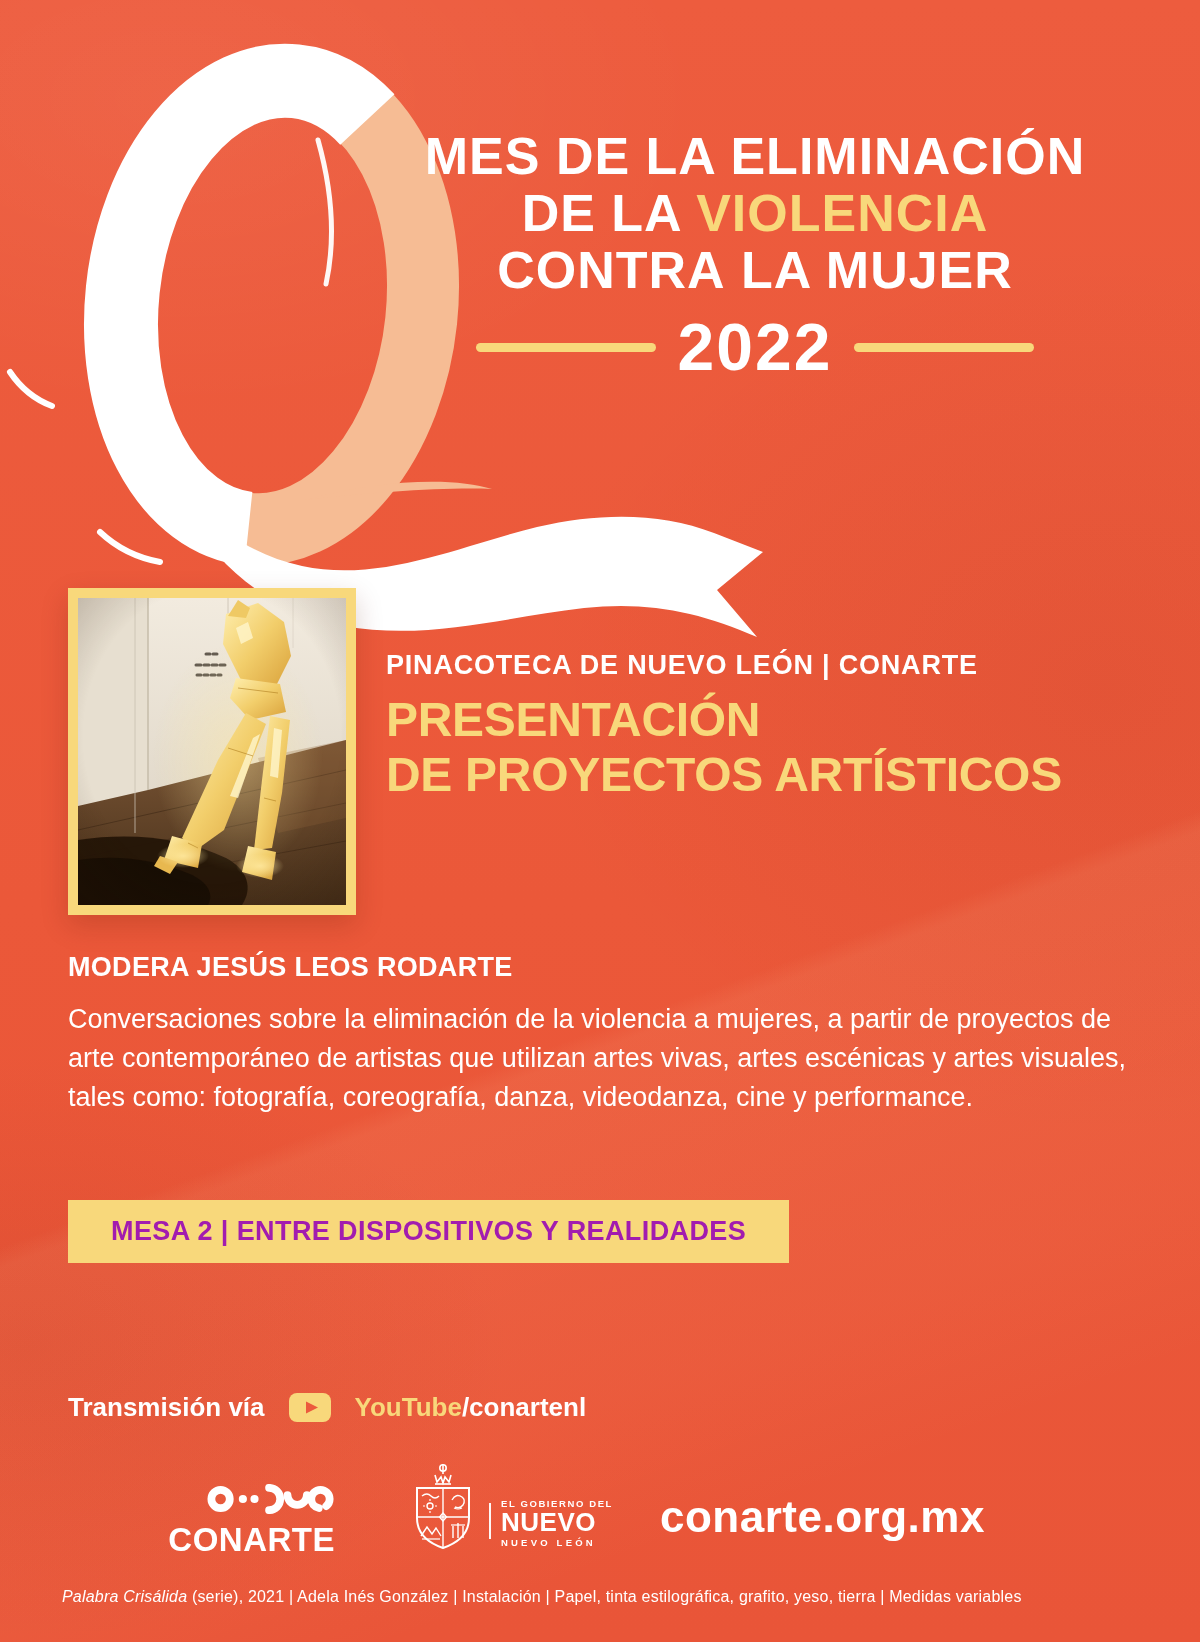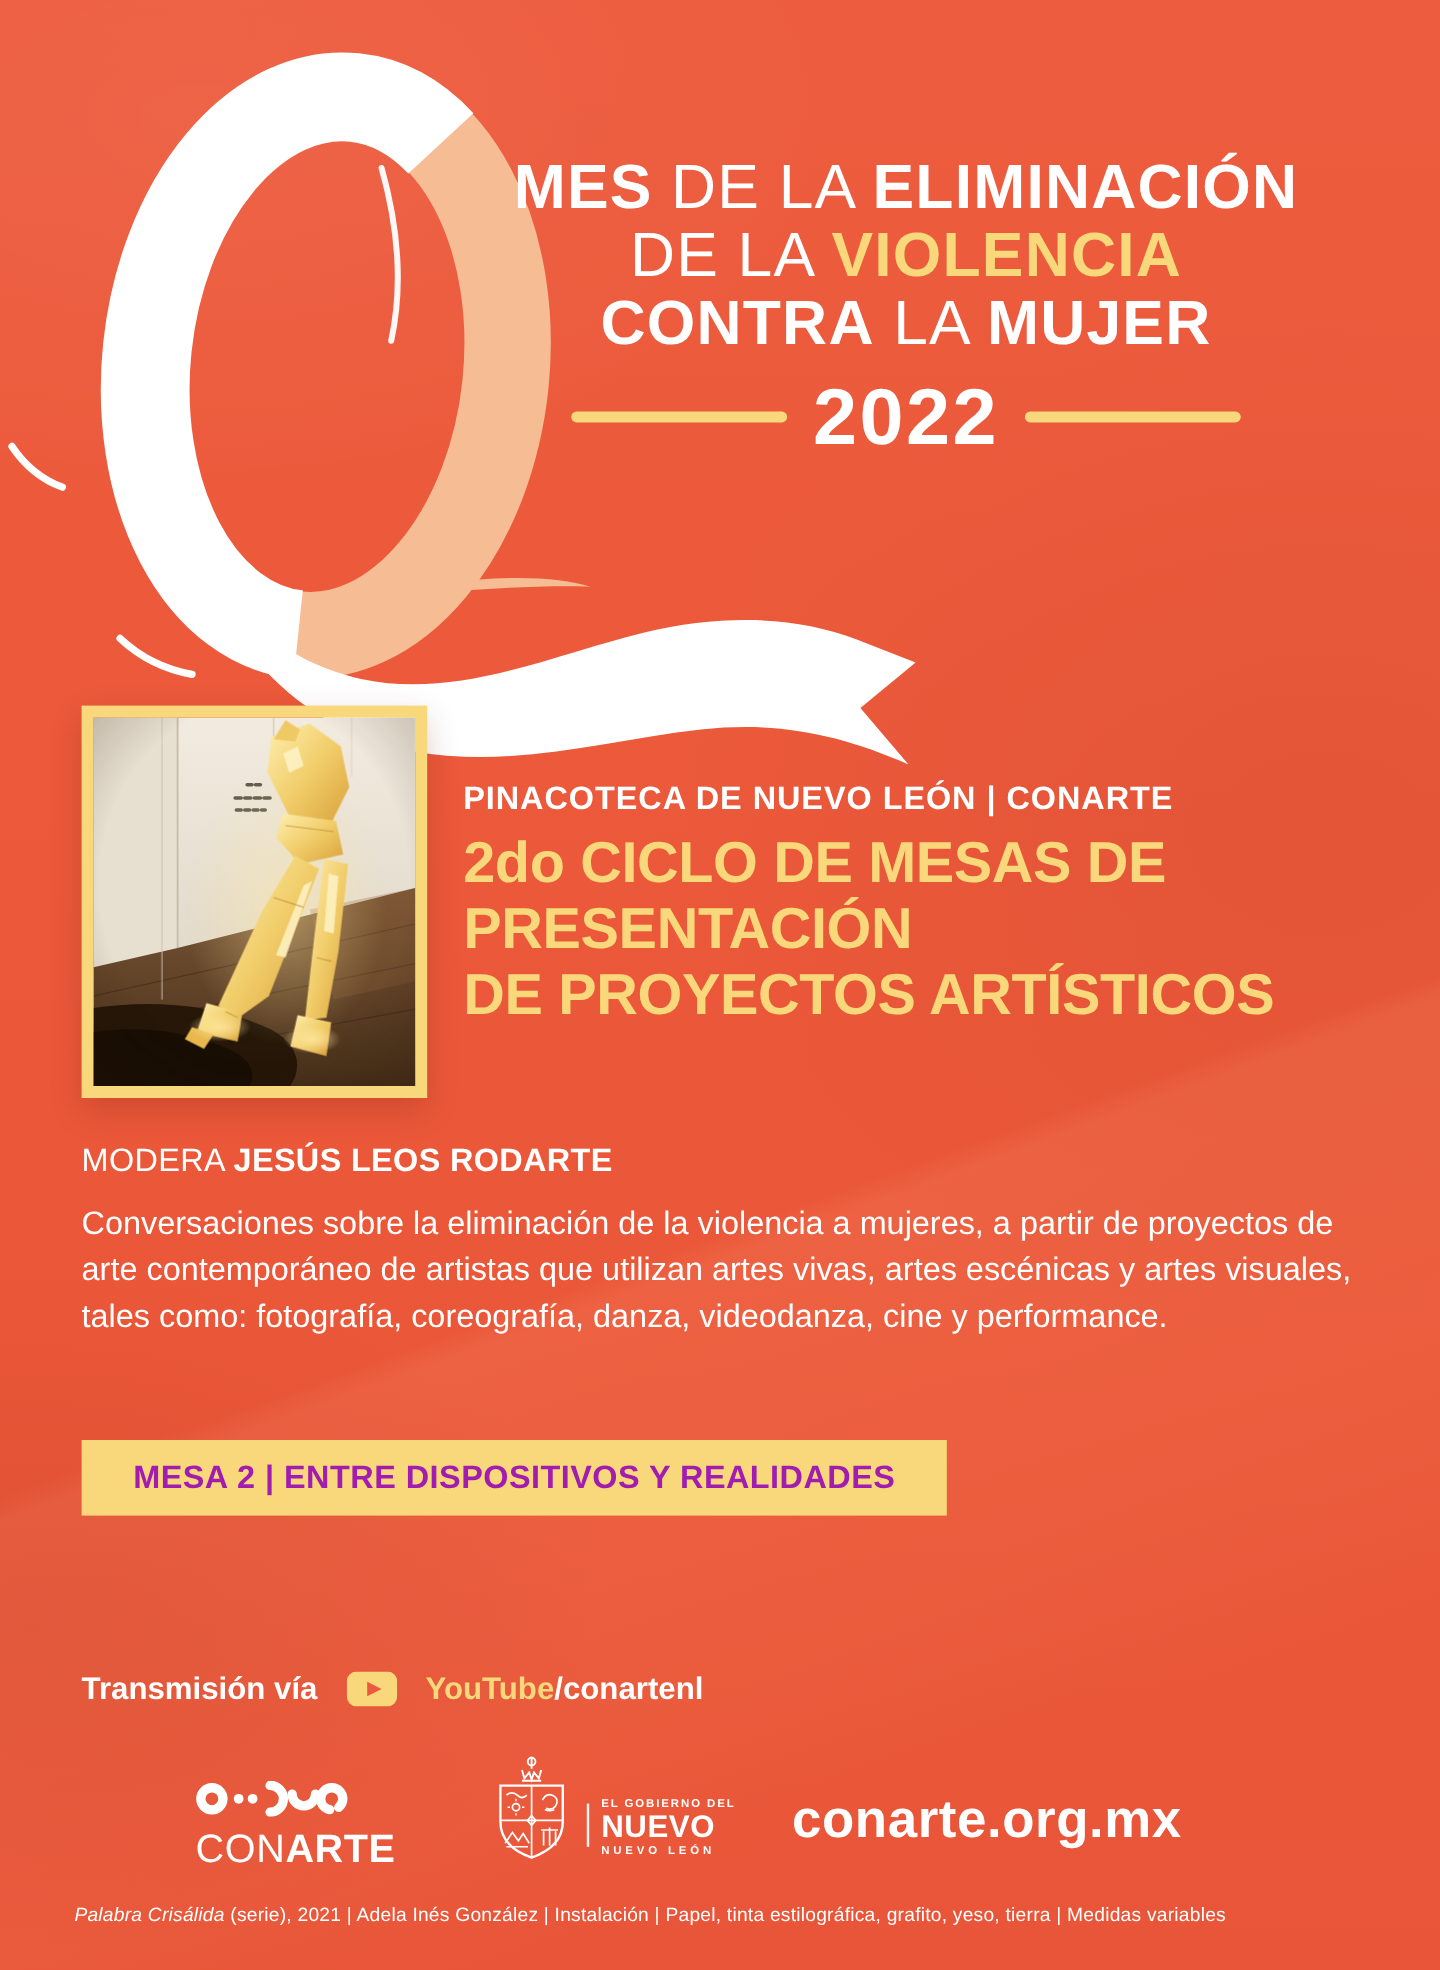--- a/index.html
+++ b/index.html
@@ -7,21 +7,21 @@
     position:relative;width:1200px;height:1642px;overflow:hidden;
     background:linear-gradient(180deg,#ED5C3E 0%,#EB5839 55%,#E95538 100%);
     font-family:"Liberation Sans","DejaVu Sans",sans-serif;color:#FFFFFF;
   }
   .tex{position:absolute;inset:0;pointer-events:none;}
   .tex1{background:radial-gradient(ellipse 900px 520px at 14% 6%, rgba(255,255,255,.05), transparent 60%);}
   .tex2{background:radial-gradient(ellipse 820px 640px at 92% 42%, rgba(120,20,8,.07), transparent 70%);}
   .tex3{background:linear-gradient(160deg, transparent 60%, rgba(255,190,150,.10) 61%, rgba(255,185,145,.05) 78%, transparent 86%);}
   .tex4{background:radial-gradient(ellipse 700px 420px at 2% 82%, rgba(140,25,8,.10), transparent 70%);}
   .hvy{font-weight:800;}
-  .lgt{font-weight:400;}
+  .lgt{font-weight:700;}
   .yel{color:#F8D87B;}
   .ribbon{position:absolute;left:0;top:0;width:820px;height:660px;}
   .title-block{position:absolute;left:375px;top:128px;width:760px;text-align:center;}
   .t-line{font-size:52px;line-height:57px;letter-spacing:1px;white-space:nowrap;}
   .year-row{display:flex;align-items:center;justify-content:center;gap:22px;margin-top:14px;}
   .dash{width:180px;height:9px;border-radius:5px;background:#F8D87B;display:inline-block;}
   .year{font-size:66px;line-height:68px;letter-spacing:2px;}
   .photo-frame{position:absolute;left:68px;top:588px;width:268px;height:307px;border:10px solid #F8D87B;
     box-shadow:0 10px 26px rgba(90,20,5,.20);margin:0;}
   .photo{display:block;width:268px;height:307px;}
@@ -29,21 +29,21 @@
   .event-heading{position:absolute;left:386px;top:692px;font-size:48px;line-height:55px;color:#F8D87B;letter-spacing:-.3px;}
   .modera{position:absolute;left:68px;top:952px;font-size:27px;letter-spacing:.3px;}
   .description{position:absolute;left:68px;top:1000px;width:1085px;font-size:27px;line-height:39px;margin:0;}
   .badge{position:absolute;left:68px;top:1200px;height:63px;line-height:63px;padding:0 43px;
     background:#F8D87B;color:#a21caf;font-size:27px;letter-spacing:.4px;white-space:nowrap;}
   .artists{position:absolute;left:68px;top:1290px;width:1040px;font-size:27px;line-height:39px;margin:0;}
   .schedule{position:absolute;left:68px;top:1392px;width:1030px;display:flex;justify-content:space-between;align-items:center;}
   .datetime{font-size:28px;color:#F8D87B;letter-spacing:.3px;white-space:nowrap;}
   .transmission{display:flex;align-items:center;gap:24px;font-size:26px;white-space:nowrap;}
   .yt{width:42px;height:29px;display:block;}
-  .conarte{position:absolute;left:163px;top:1484px;width:172px;text-align:left;}
+  .conarte{position:absolute;left:163px;top:1484px;width:172px;text-align:right;}
   .conarte-mark{width:128px;height:30px;display:inline-block;}
   .conarte-word{font-size:33px;letter-spacing:.5px;margin-top:3px;}
   .shield{position:absolute;left:408px;top:1462px;width:70px;height:92px;}
   .gov-divider{position:absolute;left:489px;top:1503px;width:2px;height:36px;background:#FFFFFF;opacity:.95;}
   .gov{position:absolute;left:501px;top:1499px;line-height:1;}
   .gov-top{font-size:9.5px;letter-spacing:1.6px;}
   .gov-main{font-size:26px;line-height:27px;letter-spacing:.5px;}
   .gov-bottom{font-size:9.5px;letter-spacing:3.2px;margin-top:2px;}
   .website{position:absolute;left:660px;top:1492px;font-size:44px;letter-spacing:.5px;}
   .caption{position:absolute;left:62px;top:1588px;font-size:16px;margin:0;letter-spacing:.2px;white-space:nowrap;}
@@ -151,21 +151,20 @@
         </g>
         <ellipse cx="105" cy="258" rx="26" ry="12" fill="url(#glowG)"></ellipse>
         <ellipse cx="182" cy="268" rx="24" ry="12" fill="url(#glowG)"></ellipse>
       </g>
       <rect width="268" height="307" fill="url(#vigG)"></rect>
     </svg>
   </figure>
 
   <div class="venue hvy">PINACOTECA DE NUEVO LEÓN | CONARTE</div>
   <div class="event-heading hvy">
-    <div>2do CICLO DE MESAS DE</div>
     <div>PRESENTACIÓN</div>
     <div>DE PROYECTOS ARTÍSTICOS</div>
   </div>
 
   <div class="modera"><span class="lgt">MODERA </span><span class="hvy">JESÚS LEOS RODARTE</span></div>
 
   <p class="description">Conversaciones sobre la eliminación de la violencia a mujeres, a partir de proyectos de arte contemporáneo de artistas que utilizan artes vivas, artes escénicas y artes visuales, tales como: fotografía, coreografía, danza, videodanza, cine y performance.</p>
 
   <div class="badge hvy">MESA 2 | ENTRE DISPOSITIVOS Y REALIDADES</div>
 

